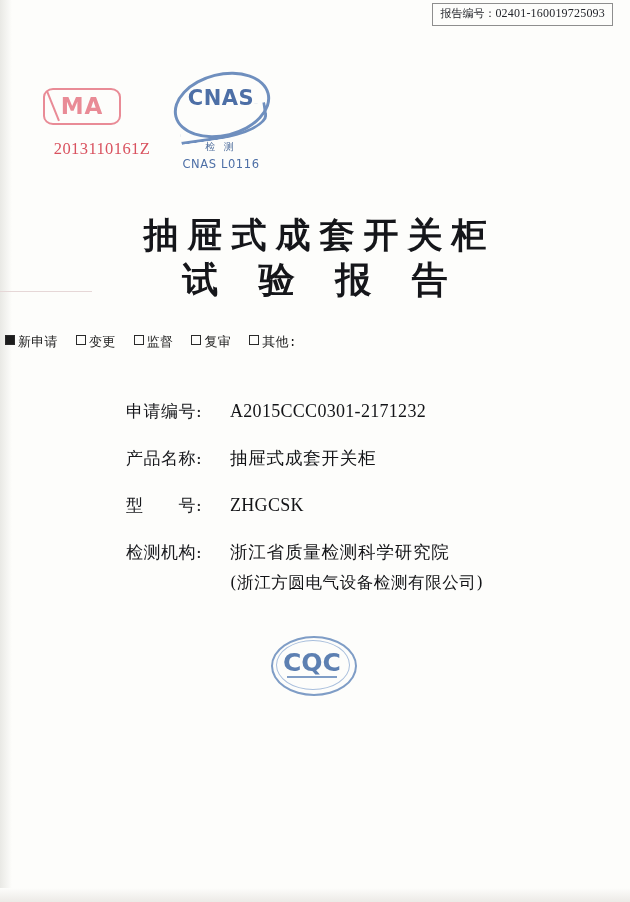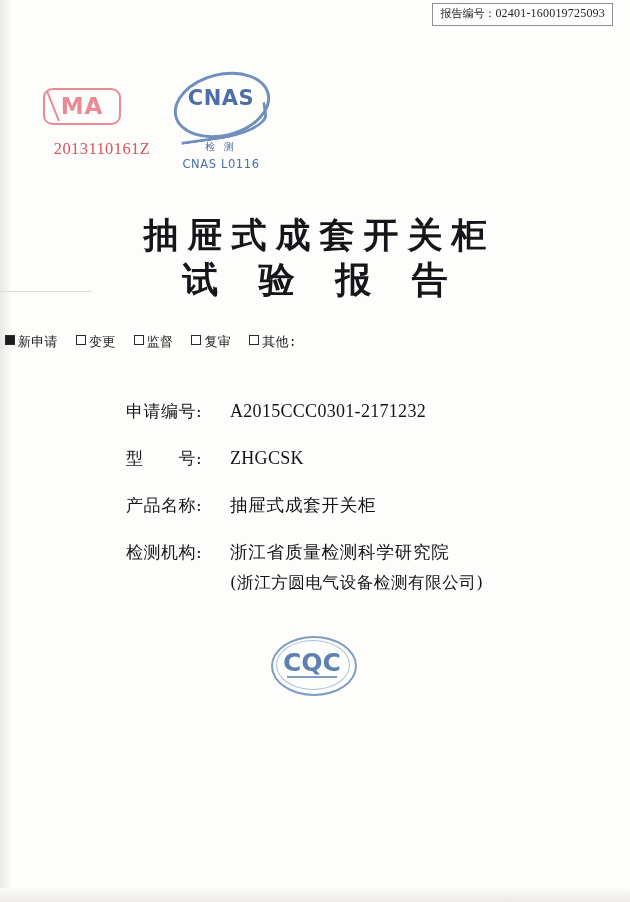--- a/index.html
+++ b/index.html
@@ -376,27 +376,27 @@
   </div>
 
   <div class="fields">
 
     <div class="field-row">
       <span class="field-label">申请编号:</span>
       <span class="field-value">A2015CCC0301-2171232</span>
     </div>
 
     <div class="field-row">
+      <span class="field-label">产品名称:</span>
+      <span class="field-value cn">抽屉式成套开关柜</span>
+    </div>
+
+    <div class="field-row">
       <span class="field-label spaced">型　　号:</span>
       <span class="field-value">ZHGCSK</span>
-    </div>
-
-    <div class="field-row">
-      <span class="field-label">产品名称:</span>
-      <span class="field-value cn">抽屉式成套开关柜</span>
     </div>
 
     <div class="field-row">
       <span class="field-label">检测机构:</span>
       <span class="field-value cn">浙江省质量检测科学研究院</span>
     </div>
 
     <div class="field-subvalue">(浙江方圆电气设备检测有限公司)</div>
 
   </div>

